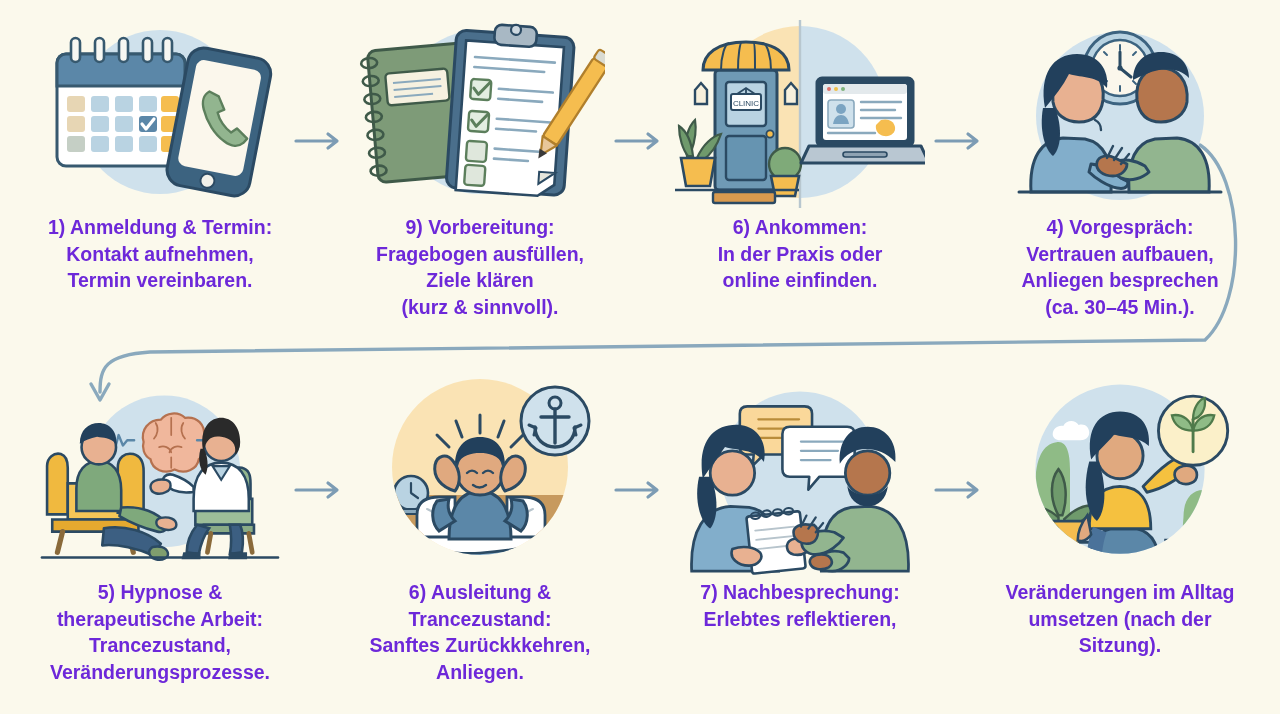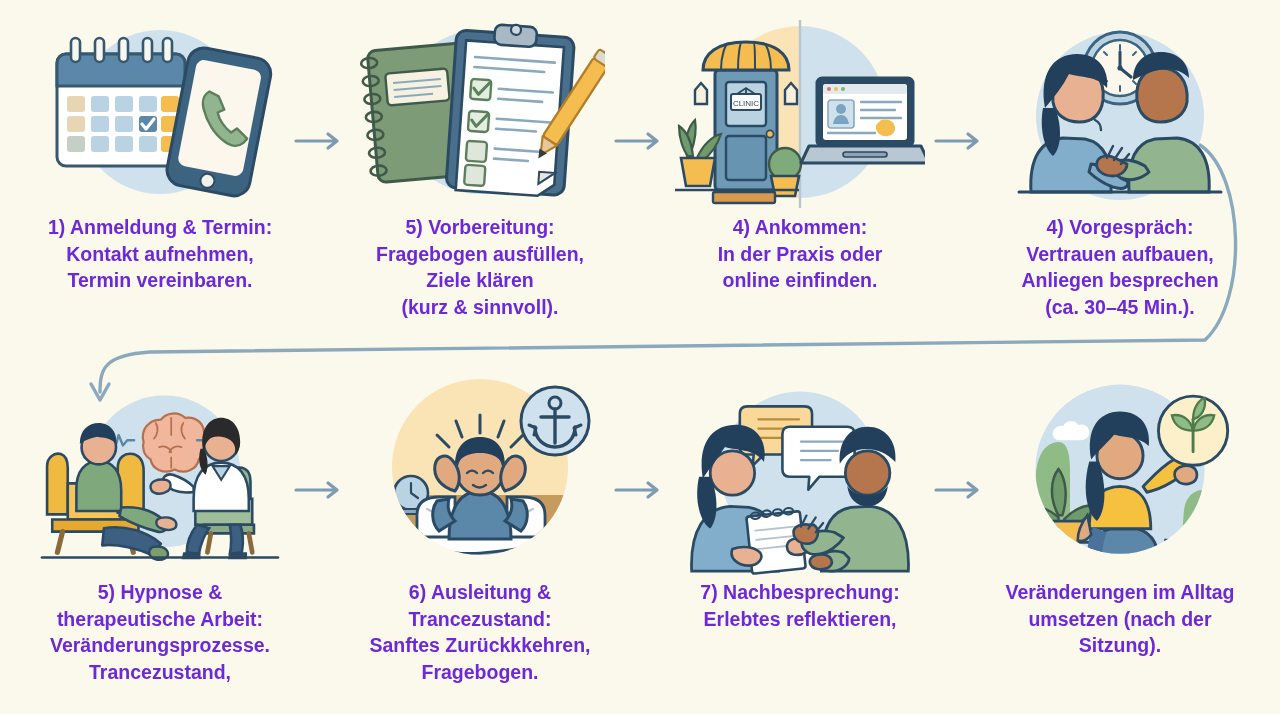--- a/index.html
+++ b/index.html
@@ -175,21 +175,21 @@
 
           <g transform="rotate(33 205 110)">
             <rect x="196" y="34" width="17" height="94" rx="3" fill="#f5bd4f" stroke="#b07f2c" stroke-width="2.4"></rect>
             <path d="M196 128h17l-8.5 17z" fill="#e8c79a" stroke="#b07f2c" stroke-width="2.2" stroke-linejoin="round"></path>
             <path d="M200 140h9l-4.5 9z" fill="#3a3a3a"></path>
             <rect x="196" y="24" width="17" height="11" rx="3" fill="#d9dbd2" stroke="#b07f2c" stroke-width="2.2"></rect>
           </g>
         </svg>
       </div>
       <div class="caption">
-        <span class="ttl">5) Vorbereitung:</span>
+        <span class="ttl">9) Vorbereitung:</span>
         <span class="body">Fragebogen ausfüllen,</span>
         <span class="body">Ziele klären</span>
         <span class="body">(kurz &amp; sinnvoll).</span>
       </div>
       <svg class="arrow" viewBox="0 0 52 22">
         <path d="M2 11h40M34 4l9 7-9 7" fill="none" stroke="#7c9cb4" stroke-width="3.2" stroke-linecap="round" stroke-linejoin="round"></path>
       </svg>
     </div>
 
     <div class="step">
@@ -262,21 +262,21 @@
               <line x1="186" y1="102" x2="226" y2="102"></line>
               <line x1="153" y1="117" x2="200" y2="117"></line>
             </g>
             <path d="M206 104c7-2 13 1 14 7s-5 10-11 9-9-6-8-11z" fill="#f5bd4f"></path>
             <path d="M134 130h112l8 17H126z" fill="#b9c7d2" stroke="#2b4a63" stroke-width="3" stroke-linejoin="round"></path>
             <rect x="168" y="136" width="44" height="5" rx="2.5" fill="#8fa3b3" stroke="#2b4a63" stroke-width="1.6"></rect>
           </g>
         </svg>
       </div>
       <div class="caption">
-        <span class="ttl">4) Ankommen:</span>
+        <span class="ttl">6) Ankommen:</span>
         <span class="body">In der Praxis oder</span>
         <span class="body">online einfinden.</span>
       </div>
       <svg class="arrow" viewBox="0 0 52 22">
         <path d="M2 11h40M34 4l9 7-9 7" fill="none" stroke="#7c9cb4" stroke-width="3.2" stroke-linecap="round" stroke-linejoin="round"></path>
       </svg>
     </div>
 
     <div class="step">
       <div class="art">
@@ -391,22 +391,22 @@
             <path d="M226 166c2 12 2 24 0 34l14-2c2-12 2-22-2-32z" fill="#3c5f82" stroke="#2b4a63" stroke-width="3"></path>
             <path d="M172 198h20v8h-22z" fill="#2b4a63"></path>
             <path d="M226 198h20v8h-22z" fill="#2b4a63"></path>
           </g>
           <line x1="8" y1="204" x2="282" y2="204" stroke="#2b4a63" stroke-width="2.8" stroke-linecap="round"></line>
         </svg>
       </div>
       <div class="caption">
         <span class="ttl">5) Hypnose &amp;</span>
         <span class="ttl">therapeutische Arbeit:</span>
+        <span class="body">Trancezustand,</span>
         <span class="body">Veränderungsprozesse.</span>
-        <span class="body">Trancezustand,</span>
       </div>
       <svg class="arrow" viewBox="0 0 52 22">
         <path d="M2 11h40M34 4l9 7-9 7" fill="none" stroke="#7c9cb4" stroke-width="3.2" stroke-linecap="round" stroke-linejoin="round"></path>
       </svg>
     </div>
 
     <div class="step">
       <div class="art">
         <svg width="250" height="212" viewBox="0 0 250 212">
           <defs>
@@ -462,21 +462,21 @@
             <path d="M186 50h28" stroke="#2b4a63" stroke-width="3.4" stroke-linecap="round"></path>
             <path d="M180 60c0 12 9 20 20 20s20-8 20-20" fill="none" stroke="#2b4a63" stroke-width="3.4" stroke-linecap="round"></path>
             <path d="M174 58l7 3-2 7M226 58l-7 3 2 7" fill="none" stroke="#2b4a63" stroke-width="3" stroke-linecap="round" stroke-linejoin="round"></path>
           </g>
         </svg>
       </div>
       <div class="caption">
         <span class="ttl">6) Ausleitung &amp;</span>
         <span class="ttl">Trancezustand:</span>
         <span class="body">Sanftes Zurückkkehren,</span>
-        <span class="body">Fragebogen.</span>
+        <span class="body">Anliegen.</span>
       </div>
       <svg class="arrow" viewBox="0 0 52 22">
         <path d="M2 11h40M34 4l9 7-9 7" fill="none" stroke="#7c9cb4" stroke-width="3.2" stroke-linecap="round" stroke-linejoin="round"></path>
       </svg>
     </div>
 
     <div class="step">
       <div class="art">
         <svg width="270" height="212" viewBox="0 0 270 212">
           <circle cx="135" cy="104" r="86" fill="#cfe1ec"></circle>

